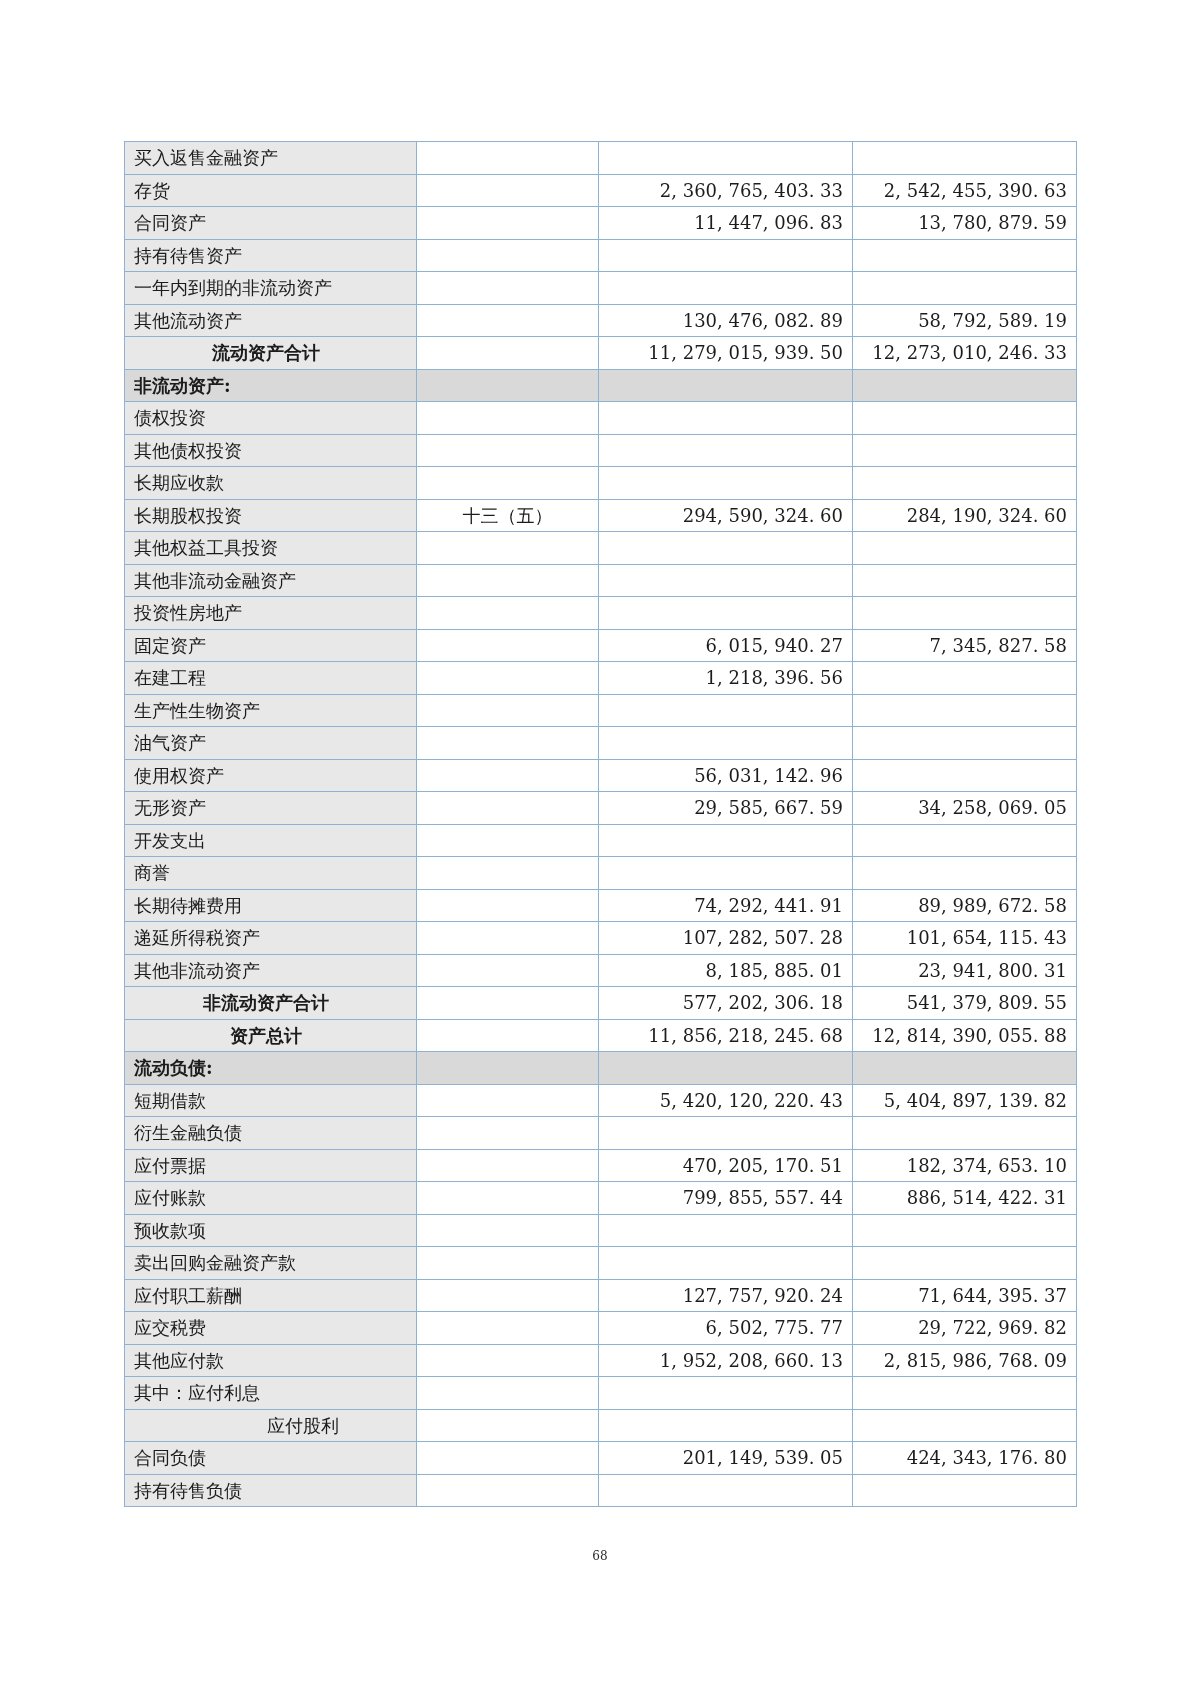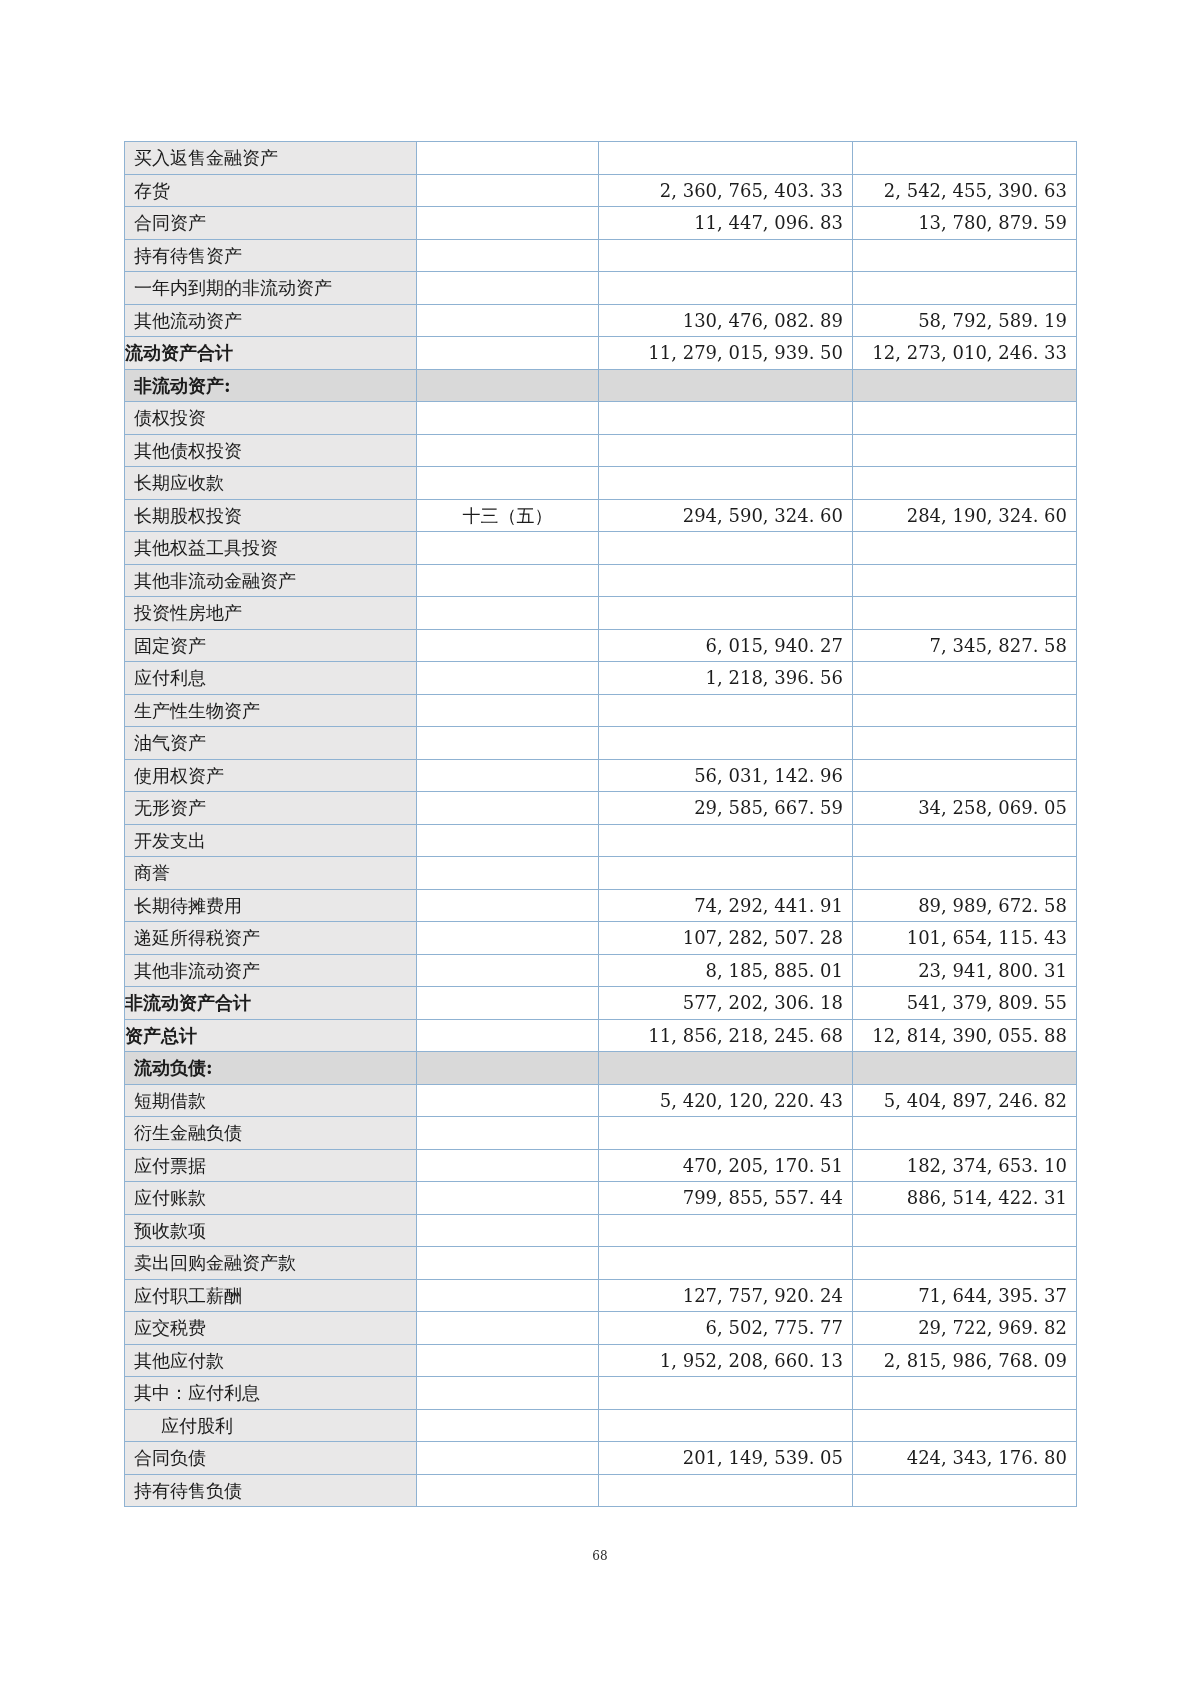--- a/index.html
+++ b/index.html
@@ -48,27 +48,29 @@
     text-align: right;
     background: #ffffff;
     font-size: 17.5px;
   }
   tr.section td {
     background: #d9d9d9;
     font-weight: bold;
   }
   tr.total td.label {
     font-weight: bold;
+    text-align: center;
     padding-left: 0;
   }
   tr.total td.num {
     font-weight: normal;
   }
   tr.indent td.label {
-    padding-left: 36px;
+    padding-left: 74px;
+    text-align: center;
   }
   .page-footer {
     position: absolute;
     left: 124px;
     top: 1549px;
     width: 952px;
     text-align: center;
     font-size: 12px;
     color: #2a2a2a;
   }
@@ -175,21 +177,21 @@
           <td class="num"></td>
           <td class="num"></td>
         </tr>
         <tr class="item">
           <td class="label">固定资产</td>
           <td class="note"></td>
           <td class="num">6, 015, 940. 27</td>
           <td class="num">7, 345, 827. 58</td>
         </tr>
         <tr class="item">
-          <td class="label">应付利息</td>
+          <td class="label">在建工程</td>
           <td class="note"></td>
           <td class="num">1, 218, 396. 56</td>
           <td class="num"></td>
         </tr>
         <tr class="item">
           <td class="label">生产性生物资产</td>
           <td class="note"></td>
           <td class="num"></td>
           <td class="num"></td>
         </tr>
@@ -256,21 +258,21 @@
         <tr class="section">
           <td class="label">流动负债:</td>
           <td class="note"></td>
           <td class="num"></td>
           <td class="num"></td>
         </tr>
         <tr class="item">
           <td class="label">短期借款</td>
           <td class="note"></td>
           <td class="num">5, 420, 120, 220. 43</td>
-          <td class="num">5, 404, 897, 246. 82</td>
+          <td class="num">5, 404, 897, 139. 82</td>
         </tr>
         <tr class="item">
           <td class="label">衍生金融负债</td>
           <td class="note"></td>
           <td class="num"></td>
           <td class="num"></td>
         </tr>
         <tr class="item">
           <td class="label">应付票据</td>
           <td class="note"></td>

